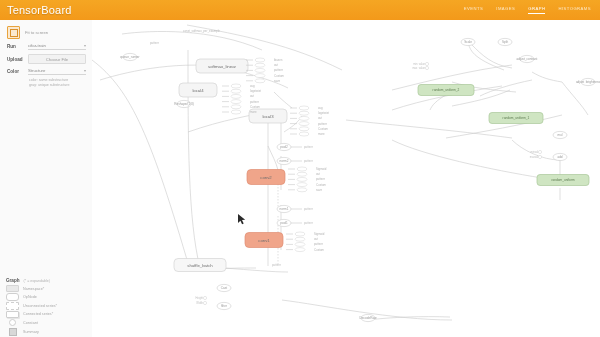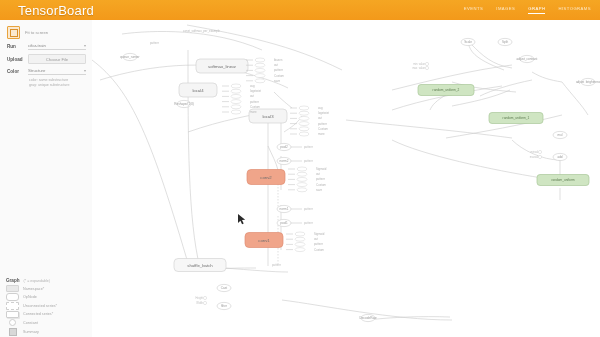--- a/index.html
+++ b/index.html
@@ -4,21 +4,21 @@
 <style>
   html,body{margin:0;padding:0;}
   body{width:600px;height:337px;overflow:hidden;background:#fff;
        font-family:"Liberation Sans",sans-serif;}
   .app{position:relative;width:600px;height:337px;overflow:hidden;}
 
   
   .topbar{position:absolute;left:0;top:0;width:600px;height:20px;
           background:linear-gradient(to bottom,#f5a623,#f3991a);
           display:flex;align-items:center;}
-  .brand{color:#fff;font-size:13px;padding-left:18px;letter-spacing:.2px;
+  .brand{color:#fff;font-size:11px;padding-left:7px;letter-spacing:.2px;
          text-shadow:0 1px 1px rgba(0,0,0,.18);}
   .navs{margin-left:auto;display:flex;gap:13px;padding-right:9px;}
   .nav{color:#fde8c6;font-size:4.2px;letter-spacing:.45px;}
   .nav.active{color:#fff;}
   .nav.active:after{content:"";display:block;height:1px;background:#fff;margin-top:2px;}
 
   
   .sidebar{position:absolute;left:0;top:20px;width:92px;height:317px;
            background:#fafafa;border-right:1px solid #e2e2e2;}
   .fitrow{display:flex;align-items:center;gap:5px;padding:6px 0 0 7px;}

